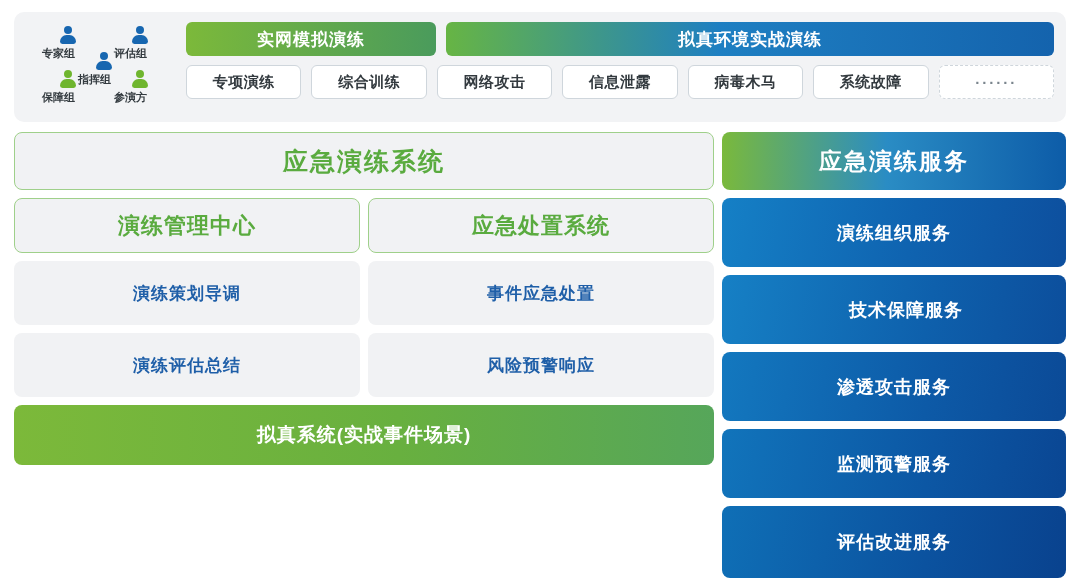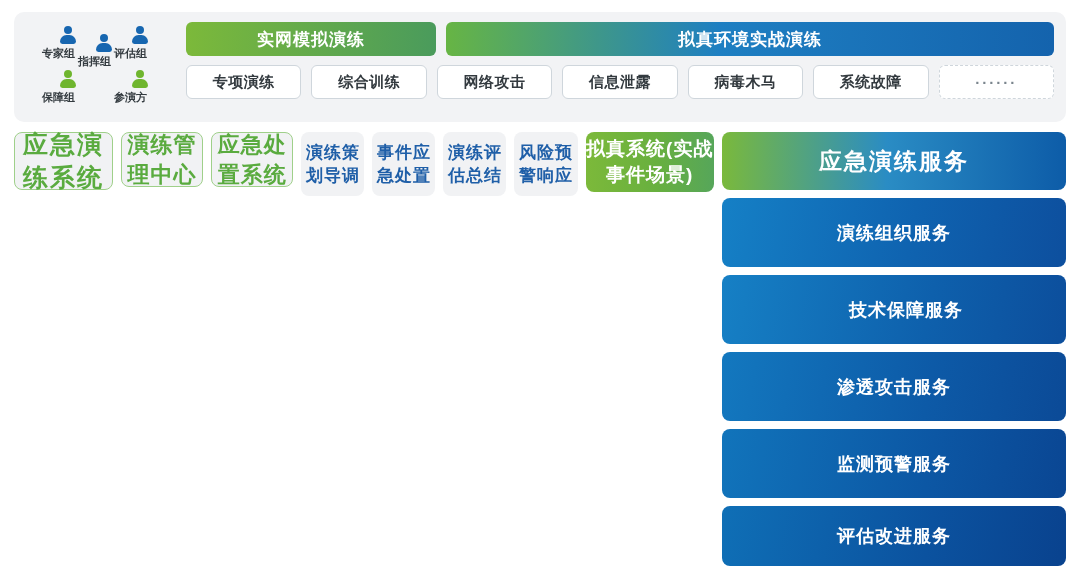--- a/index.html
+++ b/index.html
@@ -71,21 +71,21 @@
     width: 16px;
     height: 9px;
     border-radius: 8px 8px 3px 3px;
     background: #1766b0;
   }
   .role.green .person::before { background: #6fb52e; }
   .role.green .person::after { background: #6fb52e; }
 
   .r0 { left: 16px;  top: 4px; }
   .r1 { left: 88px;  top: 4px; }
-  .r2 { left: 52px;  top: 12px; }
+  .r2 { left: 52px;  top: 30px; }
   .r3 { left: 16px;  top: 48px; }
   .r4 { left: 88px;  top: 48px; }
 
   .top-right {
     flex: 1 1 auto;
     display: flex;
     flex-direction: column;
     gap: 9px;
   }
   .top-row1 {
@@ -138,21 +138,21 @@
 
   
   .main {
     margin-top: 10px;
     display: flex;
     gap: 8px;
   }
   .left-col {
     flex: 1 1 auto;
     display: flex;
-    flex-direction: row;
+    flex-direction: column;
     gap: 8px;
   }
   .right-col {
     width: 344px;
     flex: 0 0 344px;
     display: flex;
     flex-direction: column;
     gap: 8px;
   }
 
@@ -219,21 +219,21 @@
     color: #ffffff;
     font-size: 18px;
     font-weight: bold;
     letter-spacing: 1px;
   }
   .svc-1 { background: linear-gradient(100deg, #1580c6 0%, #0f63b0 55%, #0d4f9e 100%); }
   .svc-2 { background: linear-gradient(100deg, #1680c5 0%, #0e60ac 60%, #0c4e9c 100%); padding-left: 24px; }
   .svc-3 { background: linear-gradient(100deg, #1378bf 0%, #0d5aa7 60%, #0b4a97 100%); }
   .svc-4 { background: linear-gradient(100deg, #1174bb 0%, #0c57a4 60%, #0a4693 100%); }
   .svc-5 { background: linear-gradient(100deg, #0f6fb6 0%, #0b529f 60%, #09428e 100%); }
-  .svc-cell.tall { height: 60px; }
+  .svc-cell.tall { height: 72px; }
 </style>
 </head>
 <body>
 
 <div class="canvas">
 
   <div class="top-band">
 
     <div class="roles">
       <div class="role r0">

